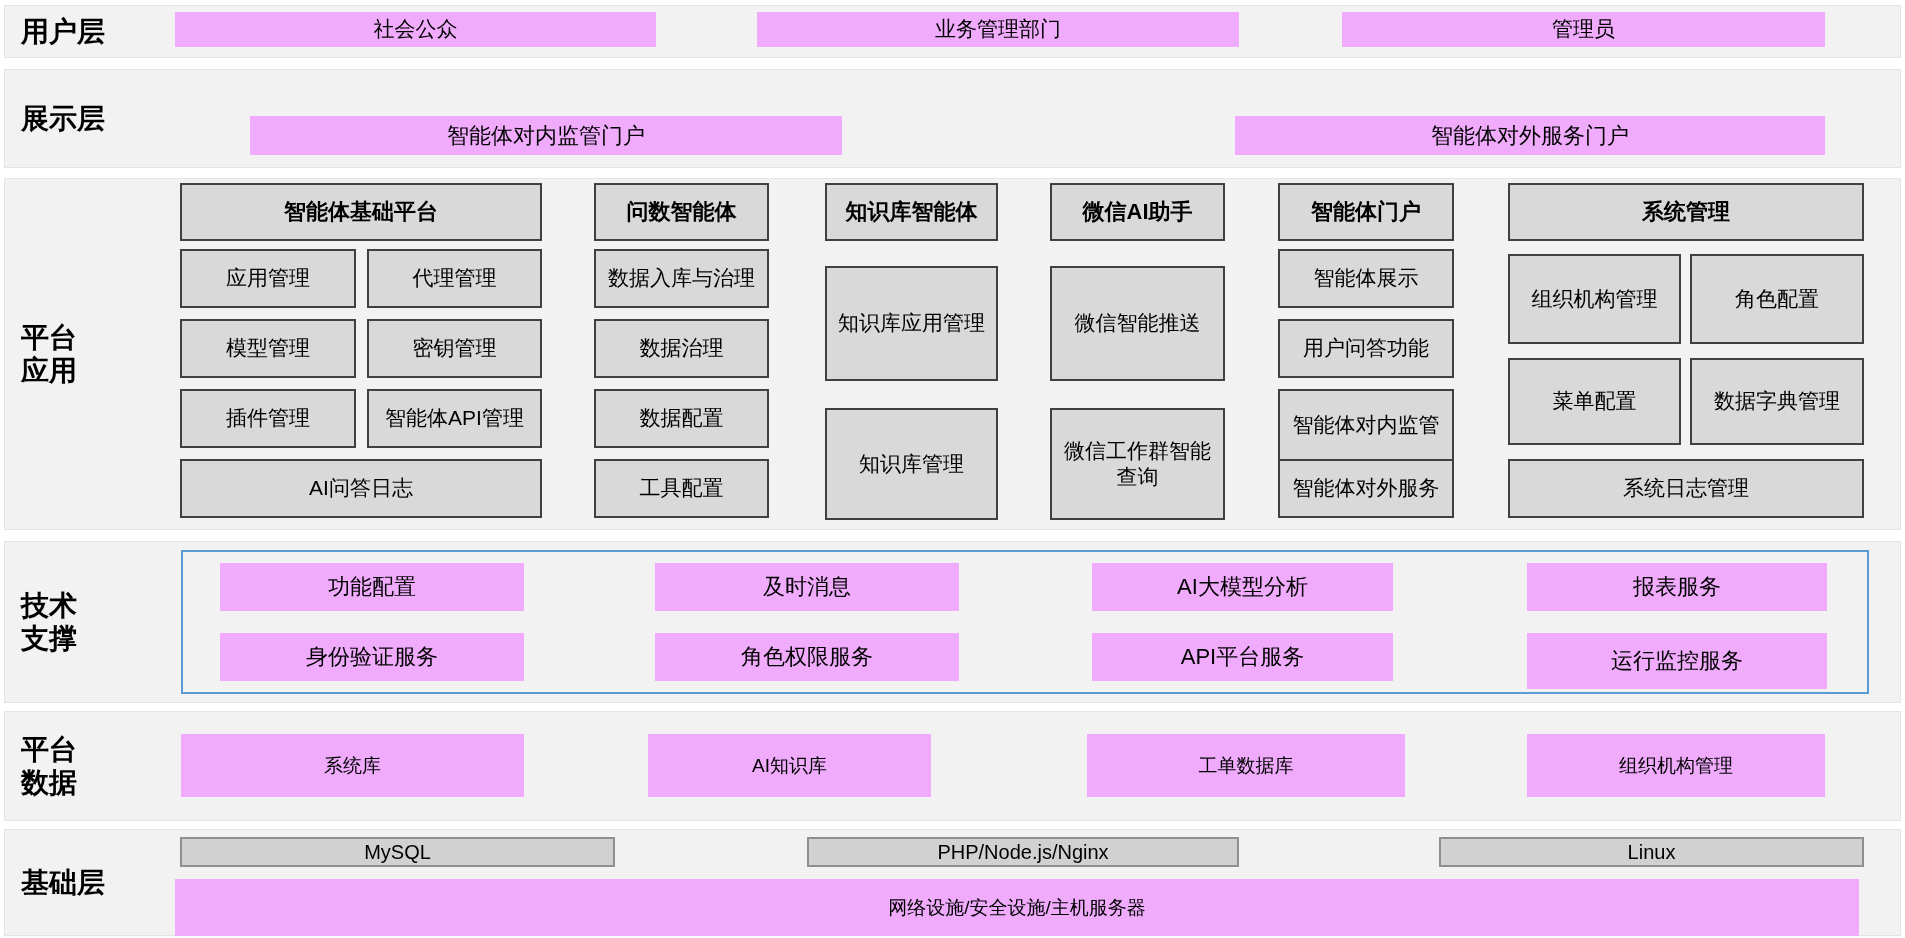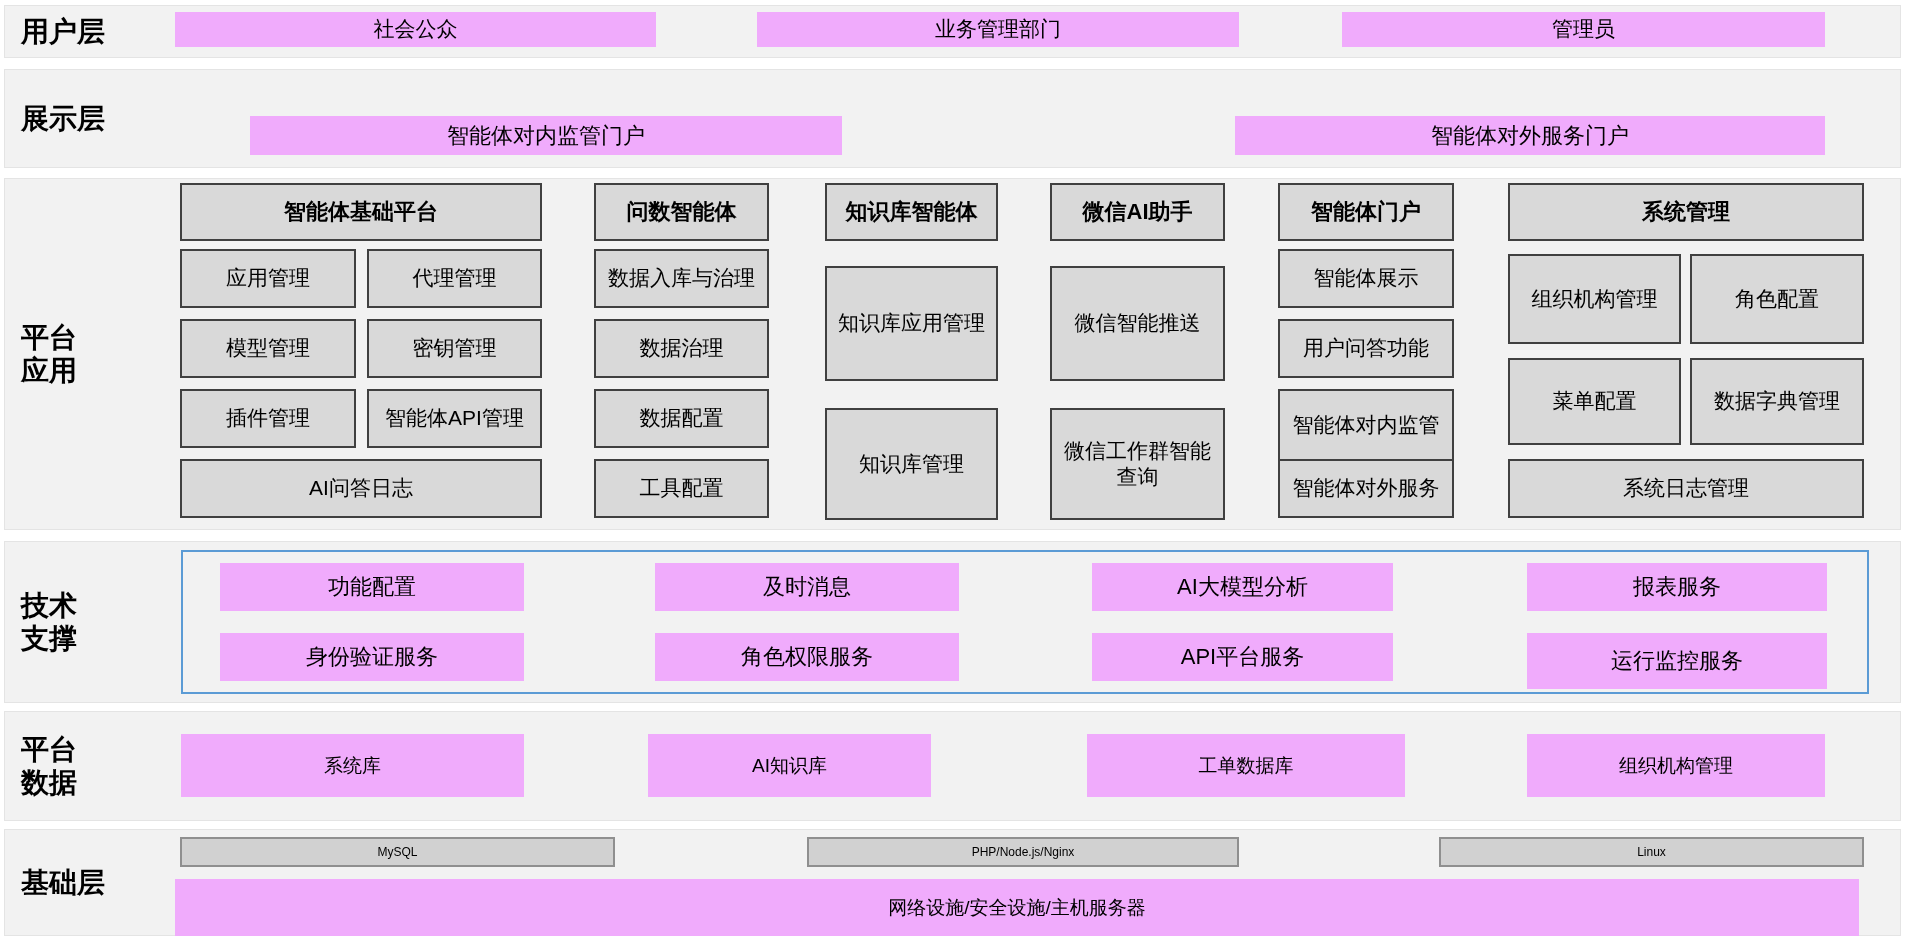--- a/index.html
+++ b/index.html
@@ -48,21 +48,21 @@
   }
   .blue  { background: #f0abfc; color: #000; }
   .gray  { background: #D9D9D9; border: 2px solid #404040; }
   .hdr   { font-weight: bold; }
   .infra { background: #D1D1D1; border: 2px solid #8F8F8F; }
   .frame {
     position: absolute;
     border: 2px solid #5B9BD5;
     background: transparent;
   }
-  .fs17 { font-size: 12px; }
+  .fs17 { font-size: 20px; }
   .fs19 { font-size: 19px; }
   .fs21 { font-size: 21px; }
   .fs22 { font-size: 22px; }
 </style>
 </head>
 <body>
 
 <div class="canvas">
 
   <section class="band" style="top:5px; height:53px;">

